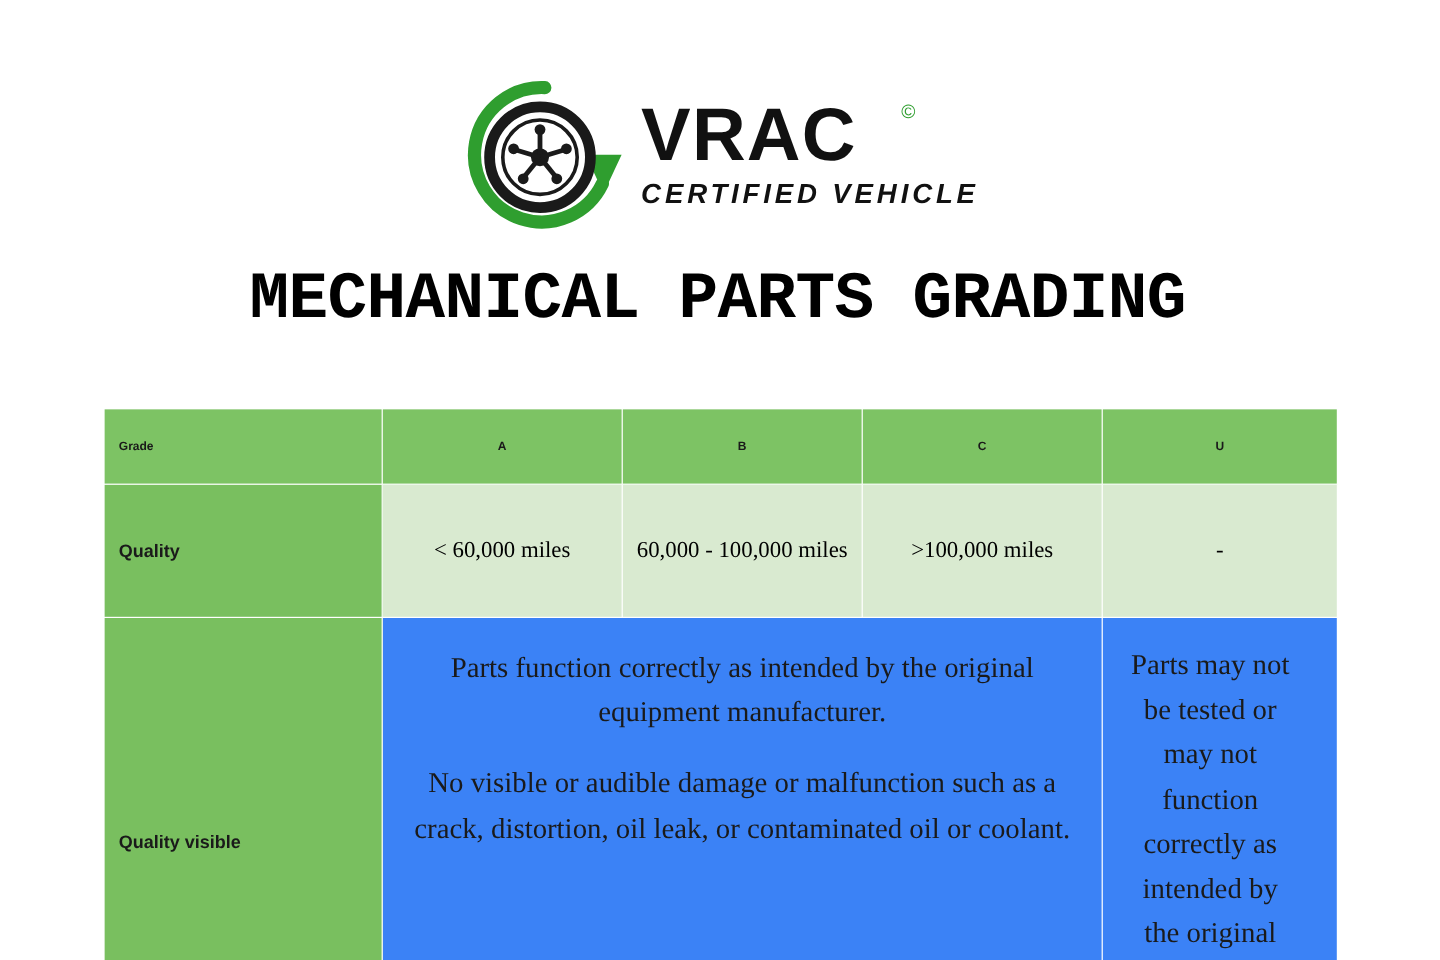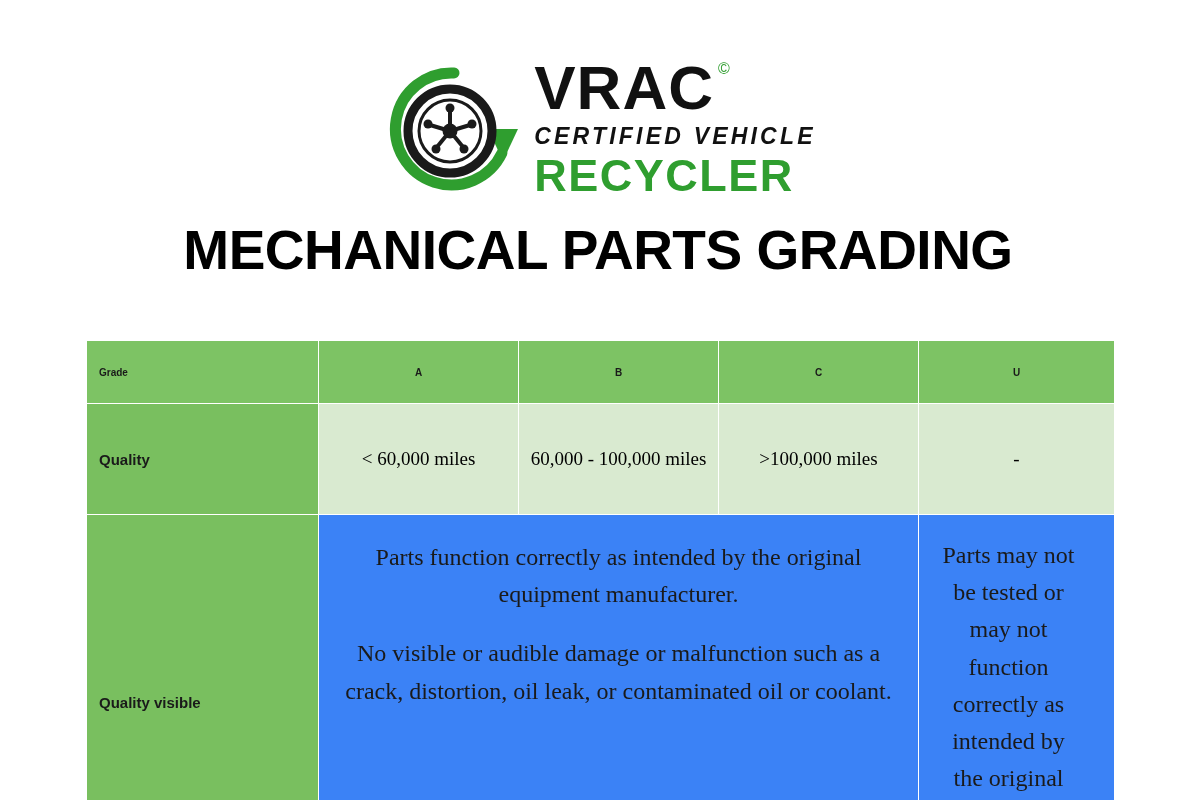--- a/index.html
+++ b/index.html
@@ -51,20 +51,21 @@
   }
   .logo-line1 {
     font-family: "Liberation Sans", sans-serif;
     font-weight: bold;
     font-size: 62px;
     letter-spacing: 1px;
     color: #111111;
     position: relative;
     display: flex;
     align-items: flex-start;
+    gap: 33px;
   }
   .logo-line1 .cmark {
     font-size: 16px;
     color: #2f9e2f;
     margin-left: 4px;
     margin-top: 4px;
     font-weight: normal;
   }
   .logo-line2 {
     font-family: "Liberation Sans", sans-serif;
@@ -84,21 +85,21 @@
     margin-top: 5px;
   }
 
   
   .doc-title {
     position: absolute;
     top: 218px;
     left: 0;
     width: 1196px;
     text-align: center;
-    font-family: Liberation Sans, sans-serif;
+    font-family: Liberation Mono, monospace;
     font-weight: bold;
     font-size: 55px;
     letter-spacing: -0.5px;
     color: #000000;
   }
 
   
   .grading-table {
     position: absolute;
     top: 340px;
@@ -207,21 +208,20 @@
             <line x1="66" y1="74" x2="46" y2="68"></line>
           </g>
         </svg>
       </div>
       <div class="logo-text">
         <div class="logo-line1">
           <span>VRAC</span>
           <span class="cmark">©</span>
         </div>
         <div class="logo-line2">CERTIFIED VEHICLE</div>
-        <div class="logo-line3">RECYCLER</div>
       </div>
     </div>
   </div>
 
   <div class="doc-title">MECHANICAL PARTS GRADING</div>
 
   <table class="grading-table">
     <colgroup>
       <col class="col-grade">
       <col class="col-a">

